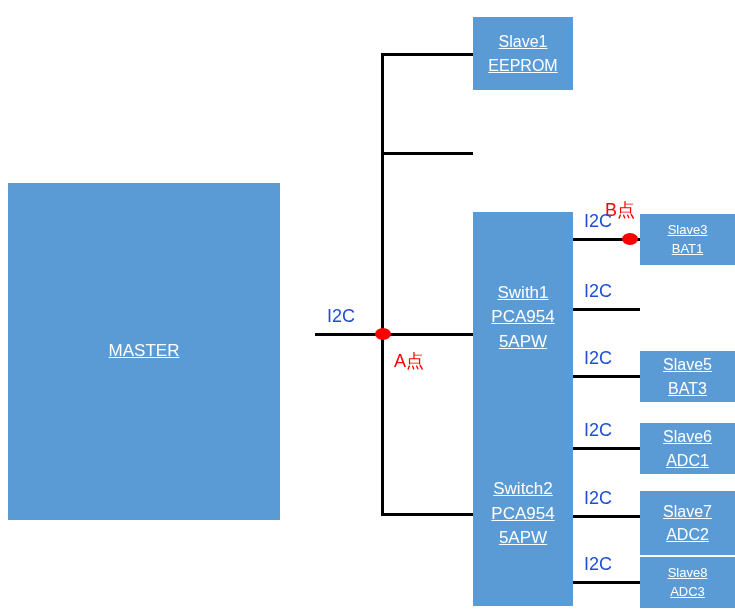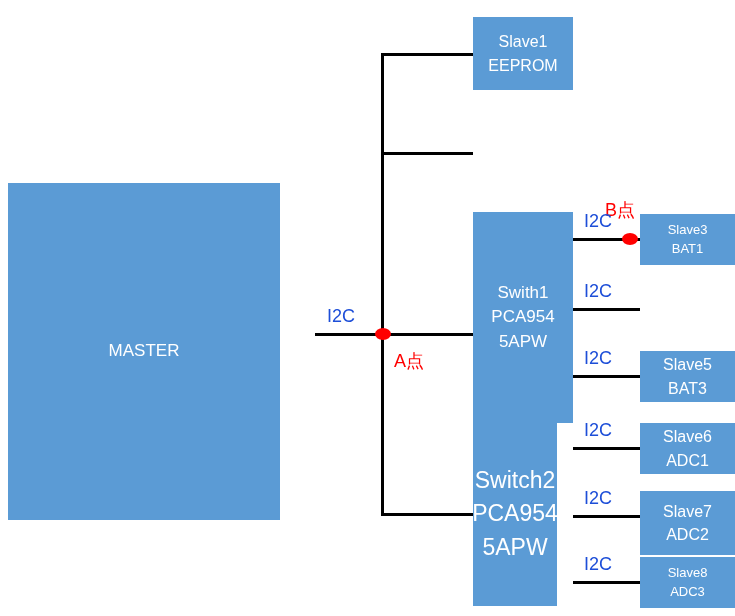--- a/index.html
+++ b/index.html
@@ -19,20 +19,21 @@
     position: absolute;
     background: #5B9BD5;
     color: #ffffff;
     display: flex;
     flex-direction: column;
     align-items: center;
     justify-content: center;
     text-align: center;
     line-height: 1.45;
     box-sizing: border-box;
+    text-decoration: underline;
   }
   .hline, .vline {
     position: absolute;
     background: #000000;
   }
   .buslabel {
     position: absolute;
     color: #1d4ed8;
     font-size: 18px;
     white-space: nowrap;
@@ -84,21 +85,21 @@
   <div class="box" style="left:473px;top:17px;width:100px;height:73px;font-size:16px">
     <div>Slave1</div>
     <div>EEPROM</div>
   </div>
 
   <div class="box" style="left:473px;top:212px;width:100px;height:211px;font-size:17px">
     <div>Swith1</div>
     <div>PCA954</div>
     <div>5APW</div>
   </div>
-  <div class="box" style="left:473px;top:422px;width:84px;height:184px;font-size:23px">
+  <div class="box" style="left:473px;top:422px;width:100px;height:184px;font-size:17px">
     <div>Switch2</div>
     <div>PCA954</div>
     <div>5APW</div>
   </div>
 
   <div class="buslabel" style="left:584px;top:211px">I2C</div>
   <div class="buslabel" style="left:584px;top:281px">I2C</div>
   <div class="buslabel" style="left:584px;top:348px">I2C</div>
 
   <div class="box" style="left:640px;top:214px;width:95px;height:51px;font-size:13px">

